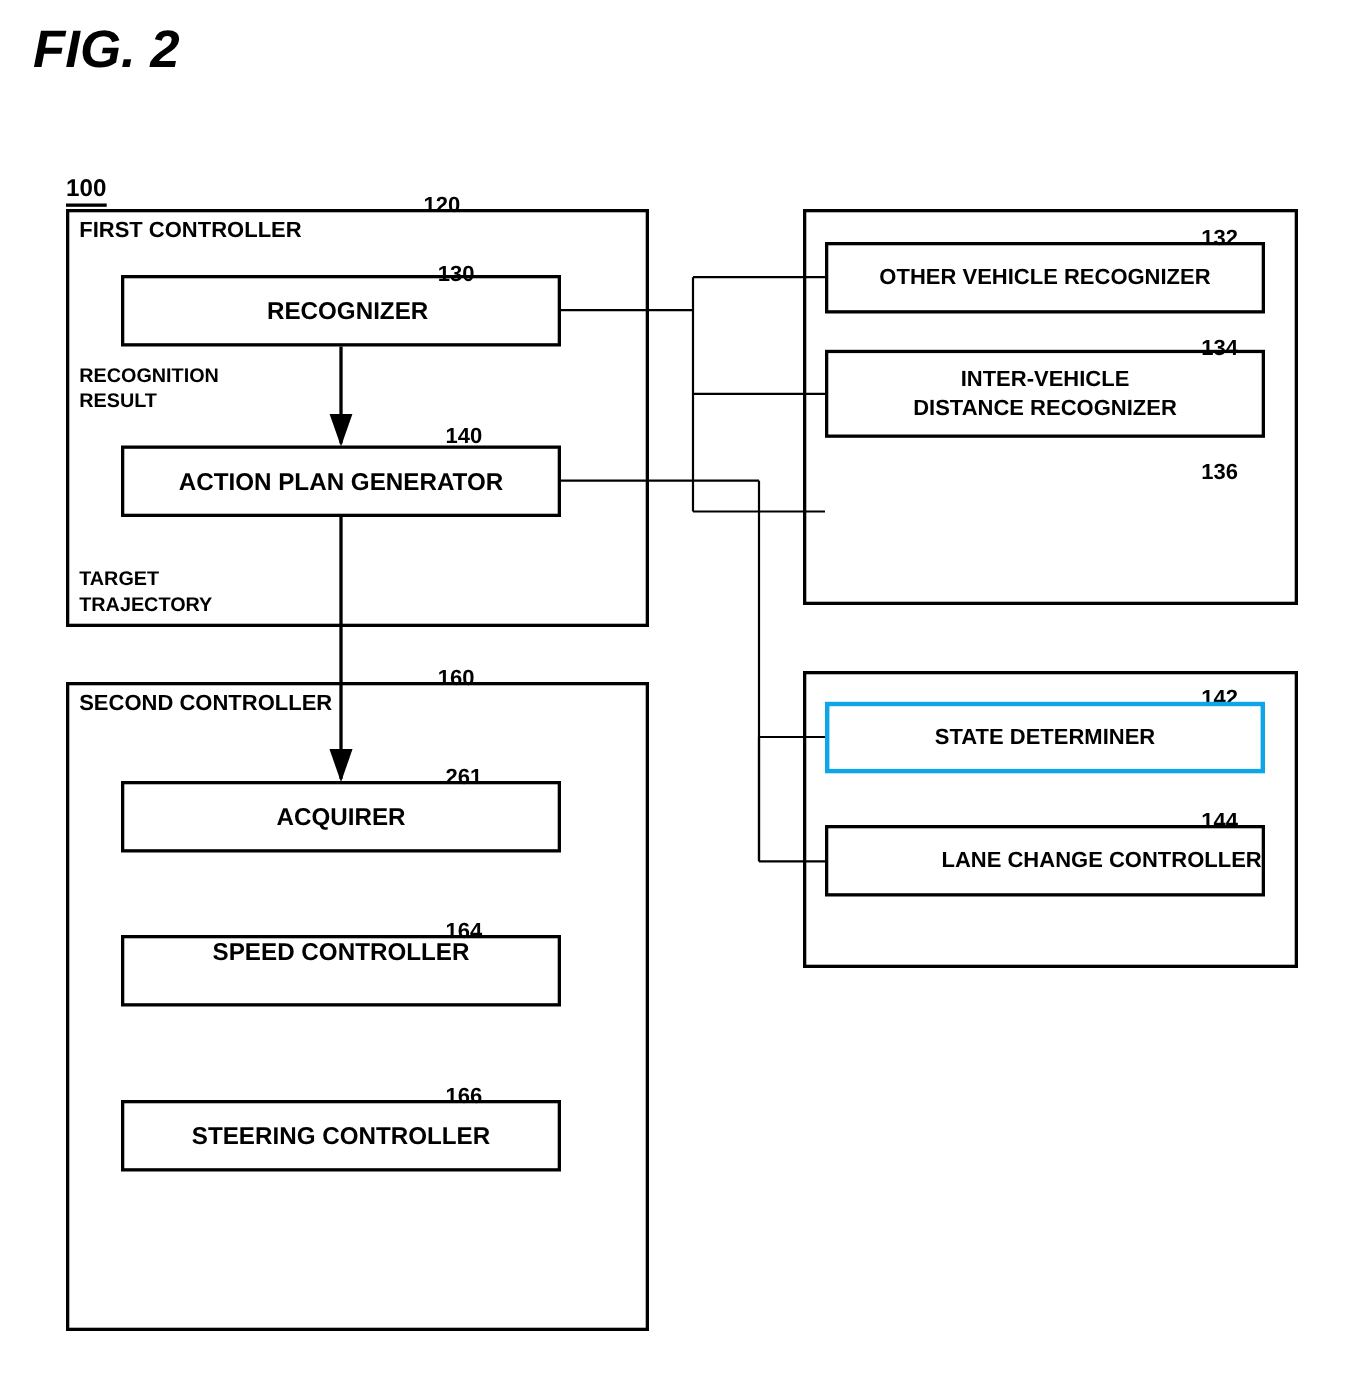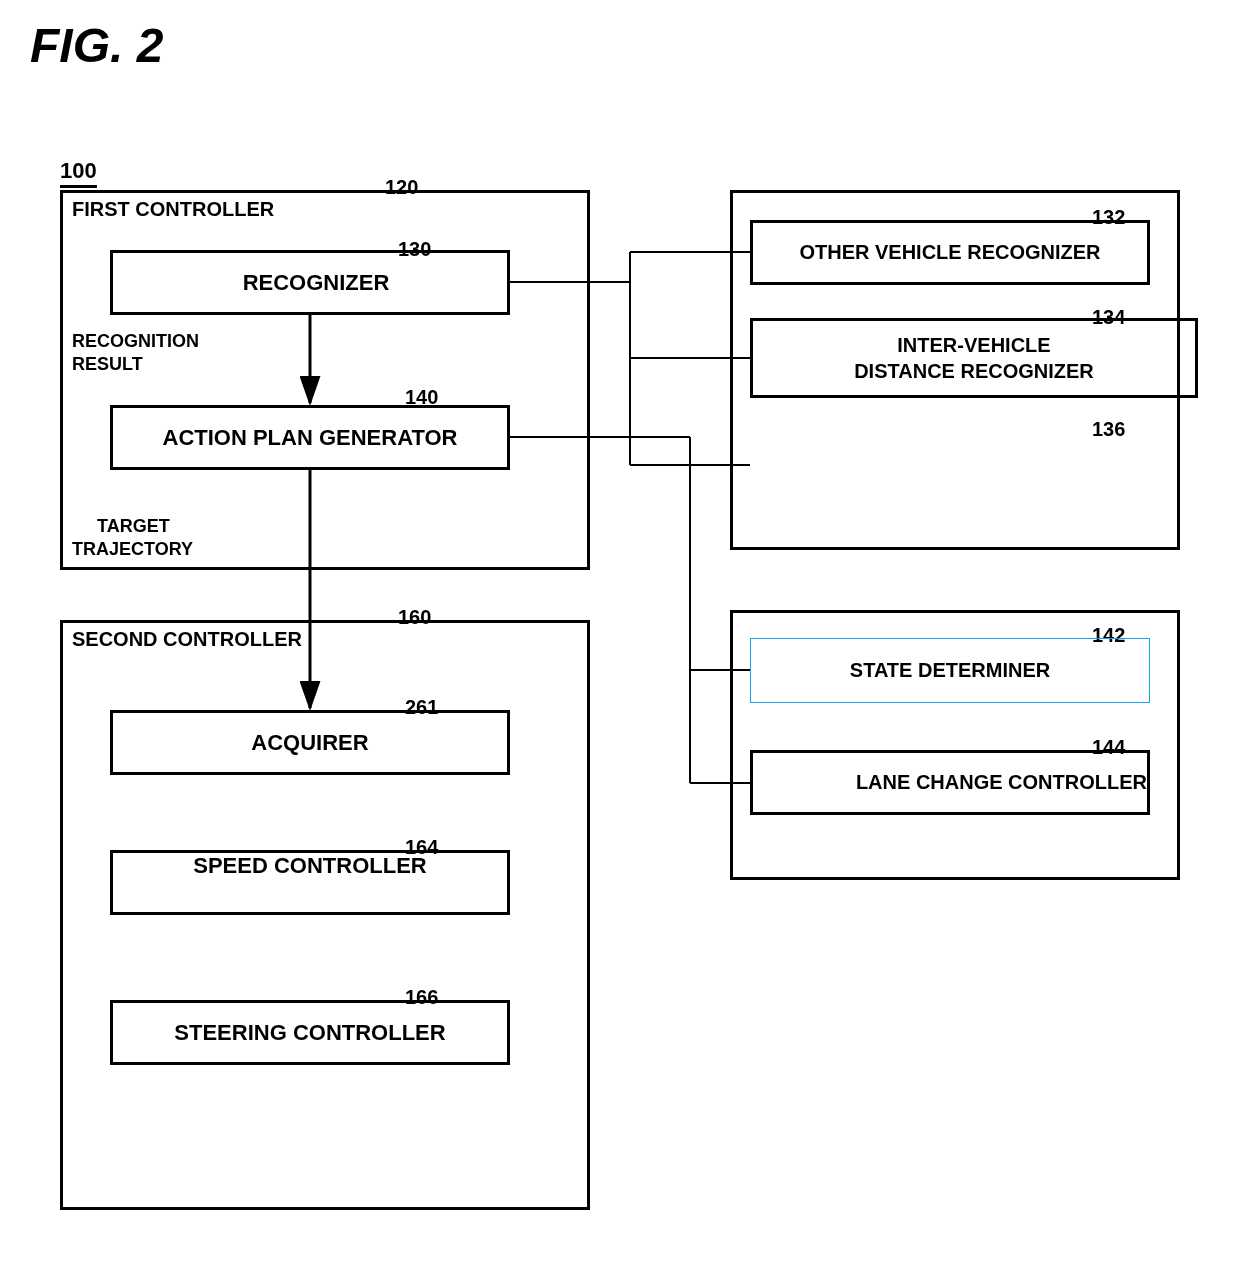--- a/index.html
+++ b/index.html
@@ -255,21 +255,21 @@
       top: 116px;
       left: 1062px;
       font-size: 20px;
       font-weight: bold;
     }
     
     .box-inter-vehicle {
       position: absolute;
       top: 228px;
       left: 720px;
-      width: 448px;
+      width: 400px;
       height: 80px;
       border: 3px solid #000;
       display: flex;
       align-items: center;
       justify-content: center;
     }
     .box-inter-vehicle span {
       font-size: 20px;
       font-weight: bold;
       text-align: center;
@@ -317,21 +317,21 @@
       height: 270px;
       border: 3px solid #000;
     }
     
     .box-state-determiner {
       position: absolute;
       top: 548px;
       left: 720px;
       width: 400px;
       height: 65px;
-      border: 1px solid #0ea5e9;
+      border: 4px solid #0ea5e9;
       display: flex;
       align-items: center;
       justify-content: center;
     }
     .box-state-determiner span {
       font-size: 20px;
       font-weight: bold;
     }
     
     .label-142 {
@@ -408,21 +408,21 @@
   <div class="box-action-plan">
     <span>ACTION PLAN GENERATOR</span>
   </div>
 
   <div class="label-160">160</div>
 
   <div class="box-second-controller"></div>
   <div class="label-second-controller">SECOND CONTROLLER</div>
 
   <div class="text-target-trajectory">
-    <span style="white-space: pre-line; margin-left: 25px;">TARGET
+    <span style="white-space: pre-line;">TARGET
 TRAJECTORY</span>
   </div>
 
   <div class="label-162">261</div>
 
   <div class="box-acquirer">
     <span>ACQUIRER</span>
   </div>
 
   <div class="label-164">164</div>

